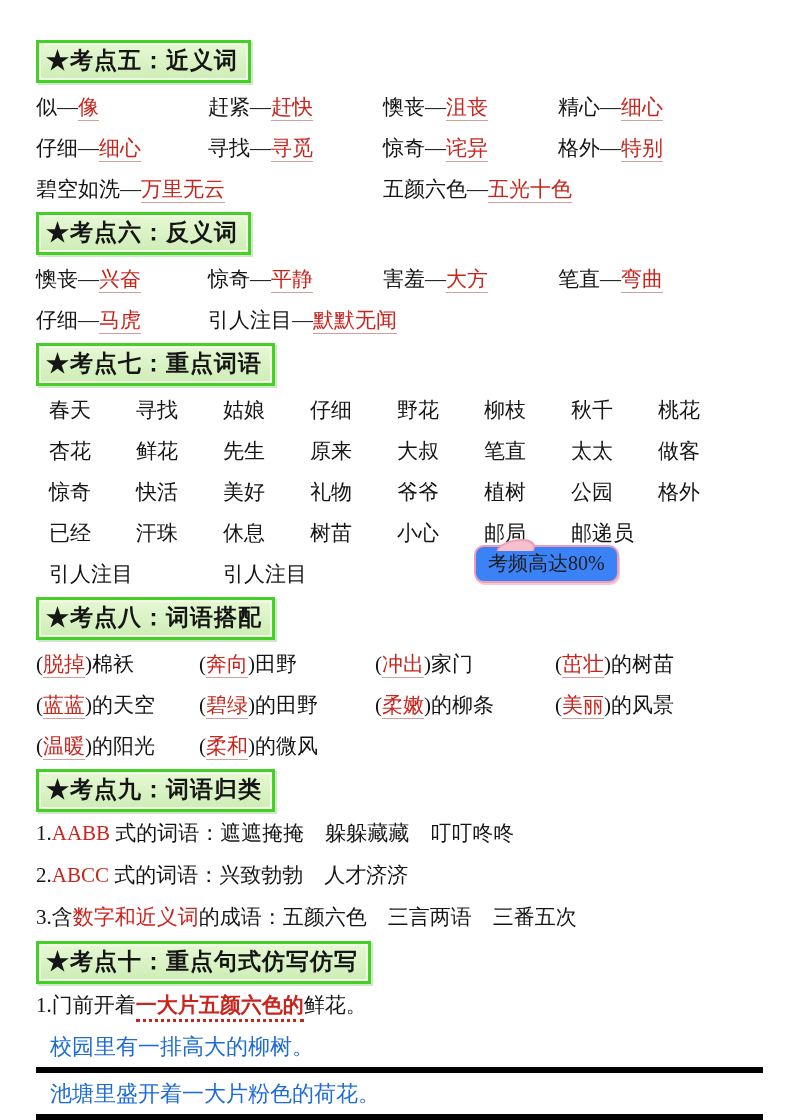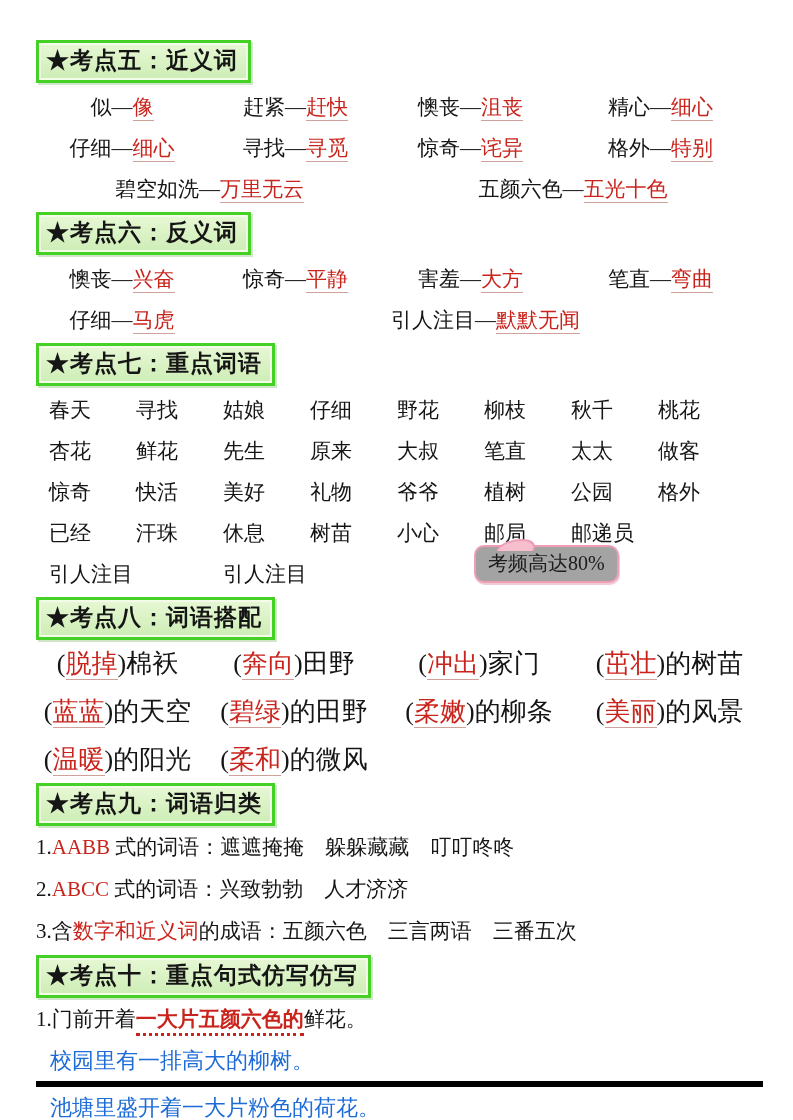--- a/index.html
+++ b/index.html
@@ -17,36 +17,36 @@
   }
   
   .grid4{display:grid;grid-template-columns:172px 175px 175px 1fr;grid-auto-rows:41px;align-items:center;margin-top:3px;font-size:21px;}
   .grid8{display:grid;grid-template-columns:repeat(8,87px);grid-auto-rows:41px;align-items:center;margin-top:3px;padding-left:13px;font-size:21px;position:relative;}
   .span2a{grid-column:1 / span 2;}
   .span2b{grid-column:3 / span 2;}
   .span3b{grid-column:2 / span 3;}
   .red{color:#c9241c;}
   .u{border-bottom:1px solid #cfa19a;padding-bottom:1px;}
   .blue{color:#1d6bd6;}
-  .pair{white-space:nowrap;text-align:center;}
+  .pair{white-space:nowrap;}
   
-  .grid4b{display:grid;grid-template-columns:163px 176px 180px 1fr;grid-auto-rows:41px;align-items:center;margin-top:3px;font-size:26px;gap:7px;}
+  .grid4b{display:grid;grid-template-columns:163px 176px 180px 1fr;grid-auto-rows:41px;align-items:center;margin-top:3px;font-size:21px;}
   
   .line{font-size:21px;line-height:42px;white-space:pre-wrap;}
   
   .dots{border-bottom:3px dotted #c9241c;padding-bottom:2px;font-weight:bold;}
   
   .answer{
     border-bottom:6px solid #000000;padding:2px 0 5px 14px;margin-top:4px;
     font-size:22px;white-space:nowrap;
   }
   
   .badge{
     position:absolute;left:438px;top:156px;
-    background:#a3a3a3;border:2px solid #ee9db5;border-radius:10px;
+    background:#3b82f6;border:2px solid #ee9db5;border-radius:10px;
     padding:3px 12px 4px 12px;font-size:20px;color:#1c1c1c;white-space:nowrap;
     box-shadow:1px 2px 0 rgba(220,140,165,.45);
   }
   .badge::before{
     content:"";position:absolute;top:-8px;left:22px;width:34px;height:10px;
     background:#f6bfce;border:2px solid #ee9db5;border-bottom:none;
     border-radius:60% 40% 0 0/100% 80% 0 0;transform:skewX(-18deg);
   }
 </style>
 </head>

